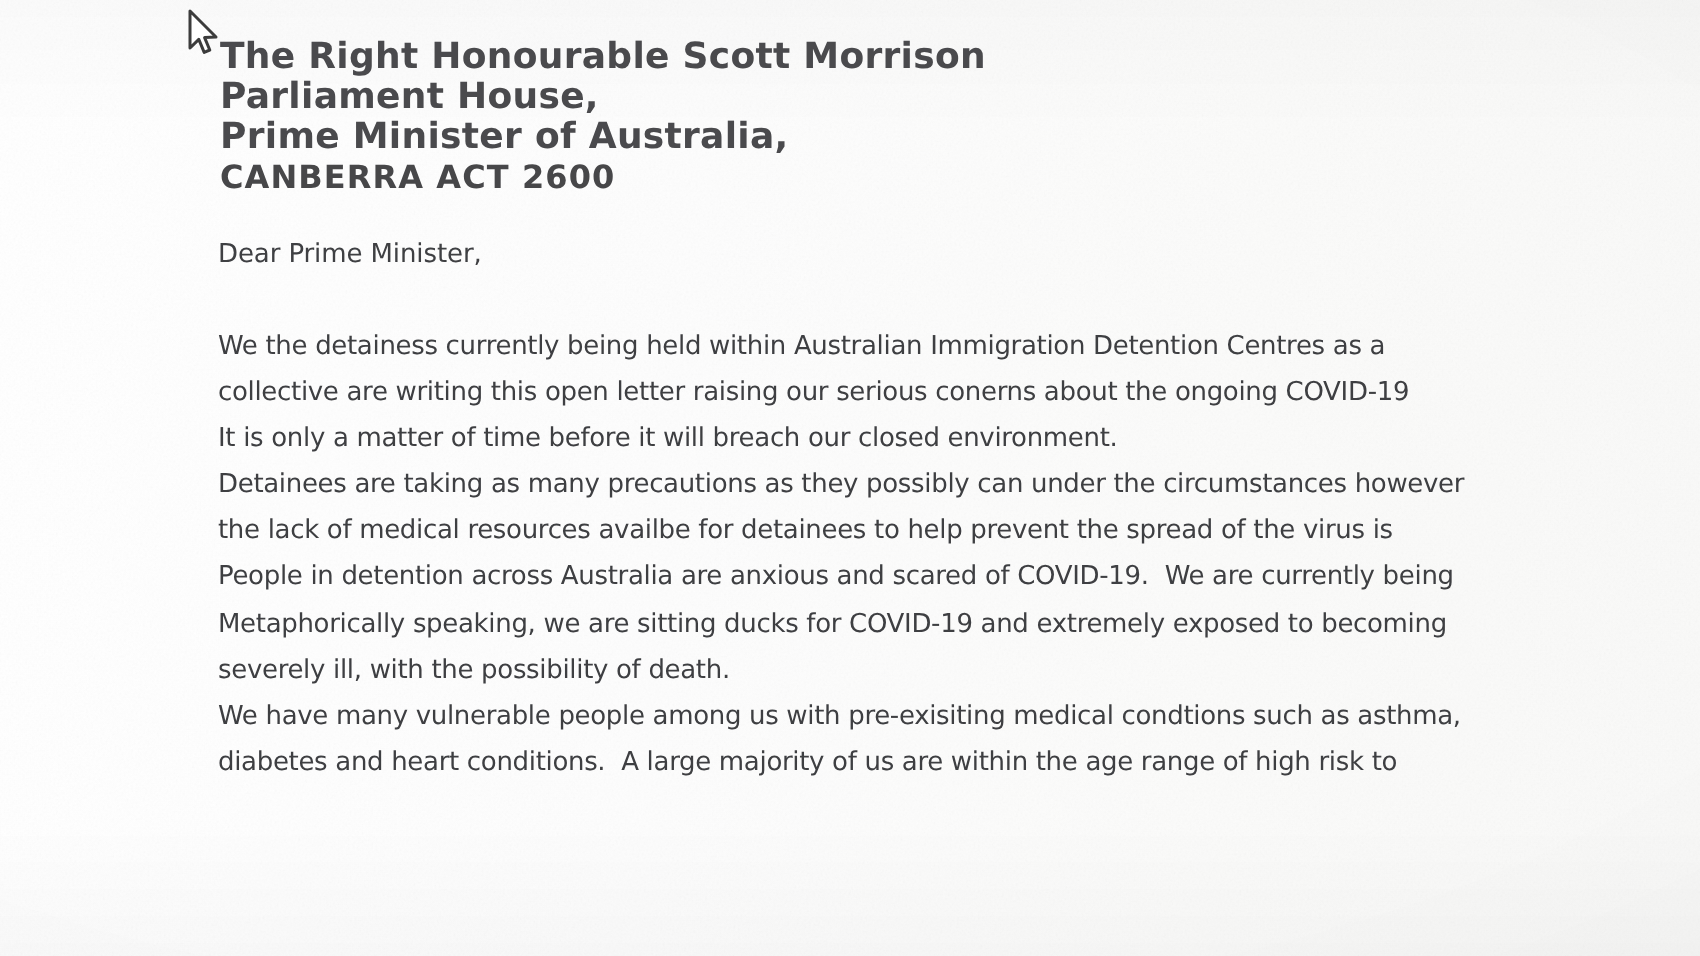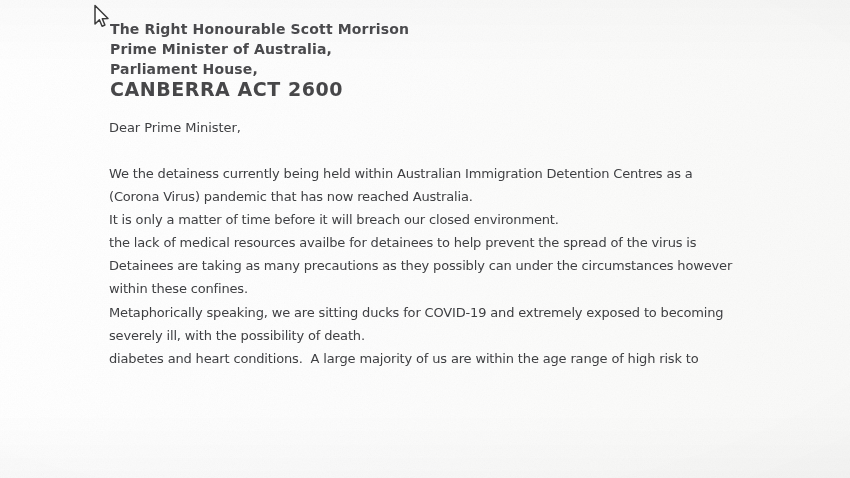--- a/index.html
+++ b/index.html
@@ -46,29 +46,29 @@
   
   #address-block {
     position: absolute;
     left: 110px;
     top: 19px;
     width: 640px;
   }
   .addr-line {
     font-family: "DejaVu Sans", sans-serif;
     font-weight: bold;
-    font-size: 14px;
+    font-size: 18px;
     line-height: 20px;
     color: #4a4a4d;
     letter-spacing: 0.15px;
     white-space: pre;
   }
   .addr-line.addr-caps {
     letter-spacing: 0.55px;
-    font-size: 19px;
+    font-size: 16px;
     color: #474749;
   }
 
   
   #salutation {
     position: absolute;
     left: 109px;
     top: 118px;
     font-family: "DejaVu Sans", sans-serif;
     font-weight: normal;
@@ -120,36 +120,37 @@
         <feComponentTransfer>
           <feFuncA type="linear" slope="0.17"></feFuncA>
         </feComponentTransfer>
       </filter>
     </defs>
     <rect width="850" height="478" filter="url(#grainFilter)" fill="#ffffff"></rect>
   </svg>
 
   <div id="address-block">
     <div class="addr-line">The Right Honourable Scott Morrison</div>
+    <div class="addr-line">Parliament House,</div>
     <div class="addr-line">Prime Minister of Australia,</div>
-    <div class="addr-line">Parliament House,</div>
     <div class="addr-line addr-caps">CANBERRA ACT 2600</div>
   </div>
 
   <div id="salutation">Dear Prime Minister,</div>
 
   <div id="body-block">
     <div class="body-line">We the detainess currently being held within Australian Immigration Detention Centres as a</div>
-    <div class="body-line">(Corona Virus) pandemic that has now reached Australia.</div>
+    <div class="body-line">collective are writing this open letter raising our serious conerns about the ongoing COVID-19</div>
     <div class="body-line">It is only a matter of time before it will breach our closed environment.</div>
+    <div class="body-line">Detainees are taking as many precautions as they possibly can under the circumstances however</div>
     <div class="body-line">the lack of medical resources availbe for detainees to help prevent the spread of the virus is</div>
-    <div class="body-line">Detainees are taking as many precautions as they possibly can under the circumstances however</div>
-    <div class="body-line">within these confines.</div>
+    <div class="body-line">People in detention across Australia are anxious and scared of COVID-19.  We are currently being</div>
     <div class="body-line">Metaphorically speaking, we are sitting ducks for COVID-19 and extremely exposed to becoming</div>
     <div class="body-line">severely ill, with the possibility of death.</div>
+    <div class="body-line">We have many vulnerable people among us with pre-exisiting medical condtions such as asthma,</div>
     <div class="body-line">diabetes and heart conditions.  A large majority of us are within the age range of high risk to</div>
 
   </div>
 
   <svg id="mouse-cursor" viewBox="0 0 18 26" aria-hidden="true" style="left: 93px; top: 4px;">
     <path d="M2,1.5 L2,20 L6.4,15.7 L9.1,22.2 L11.9,21.0 L9.3,14.8 L15.0,14.5 Z" fill="#ffffff" stroke="#3c3c3c" stroke-width="1.5" stroke-linejoin="round"></path>
   </svg>
 
 </div>
 

